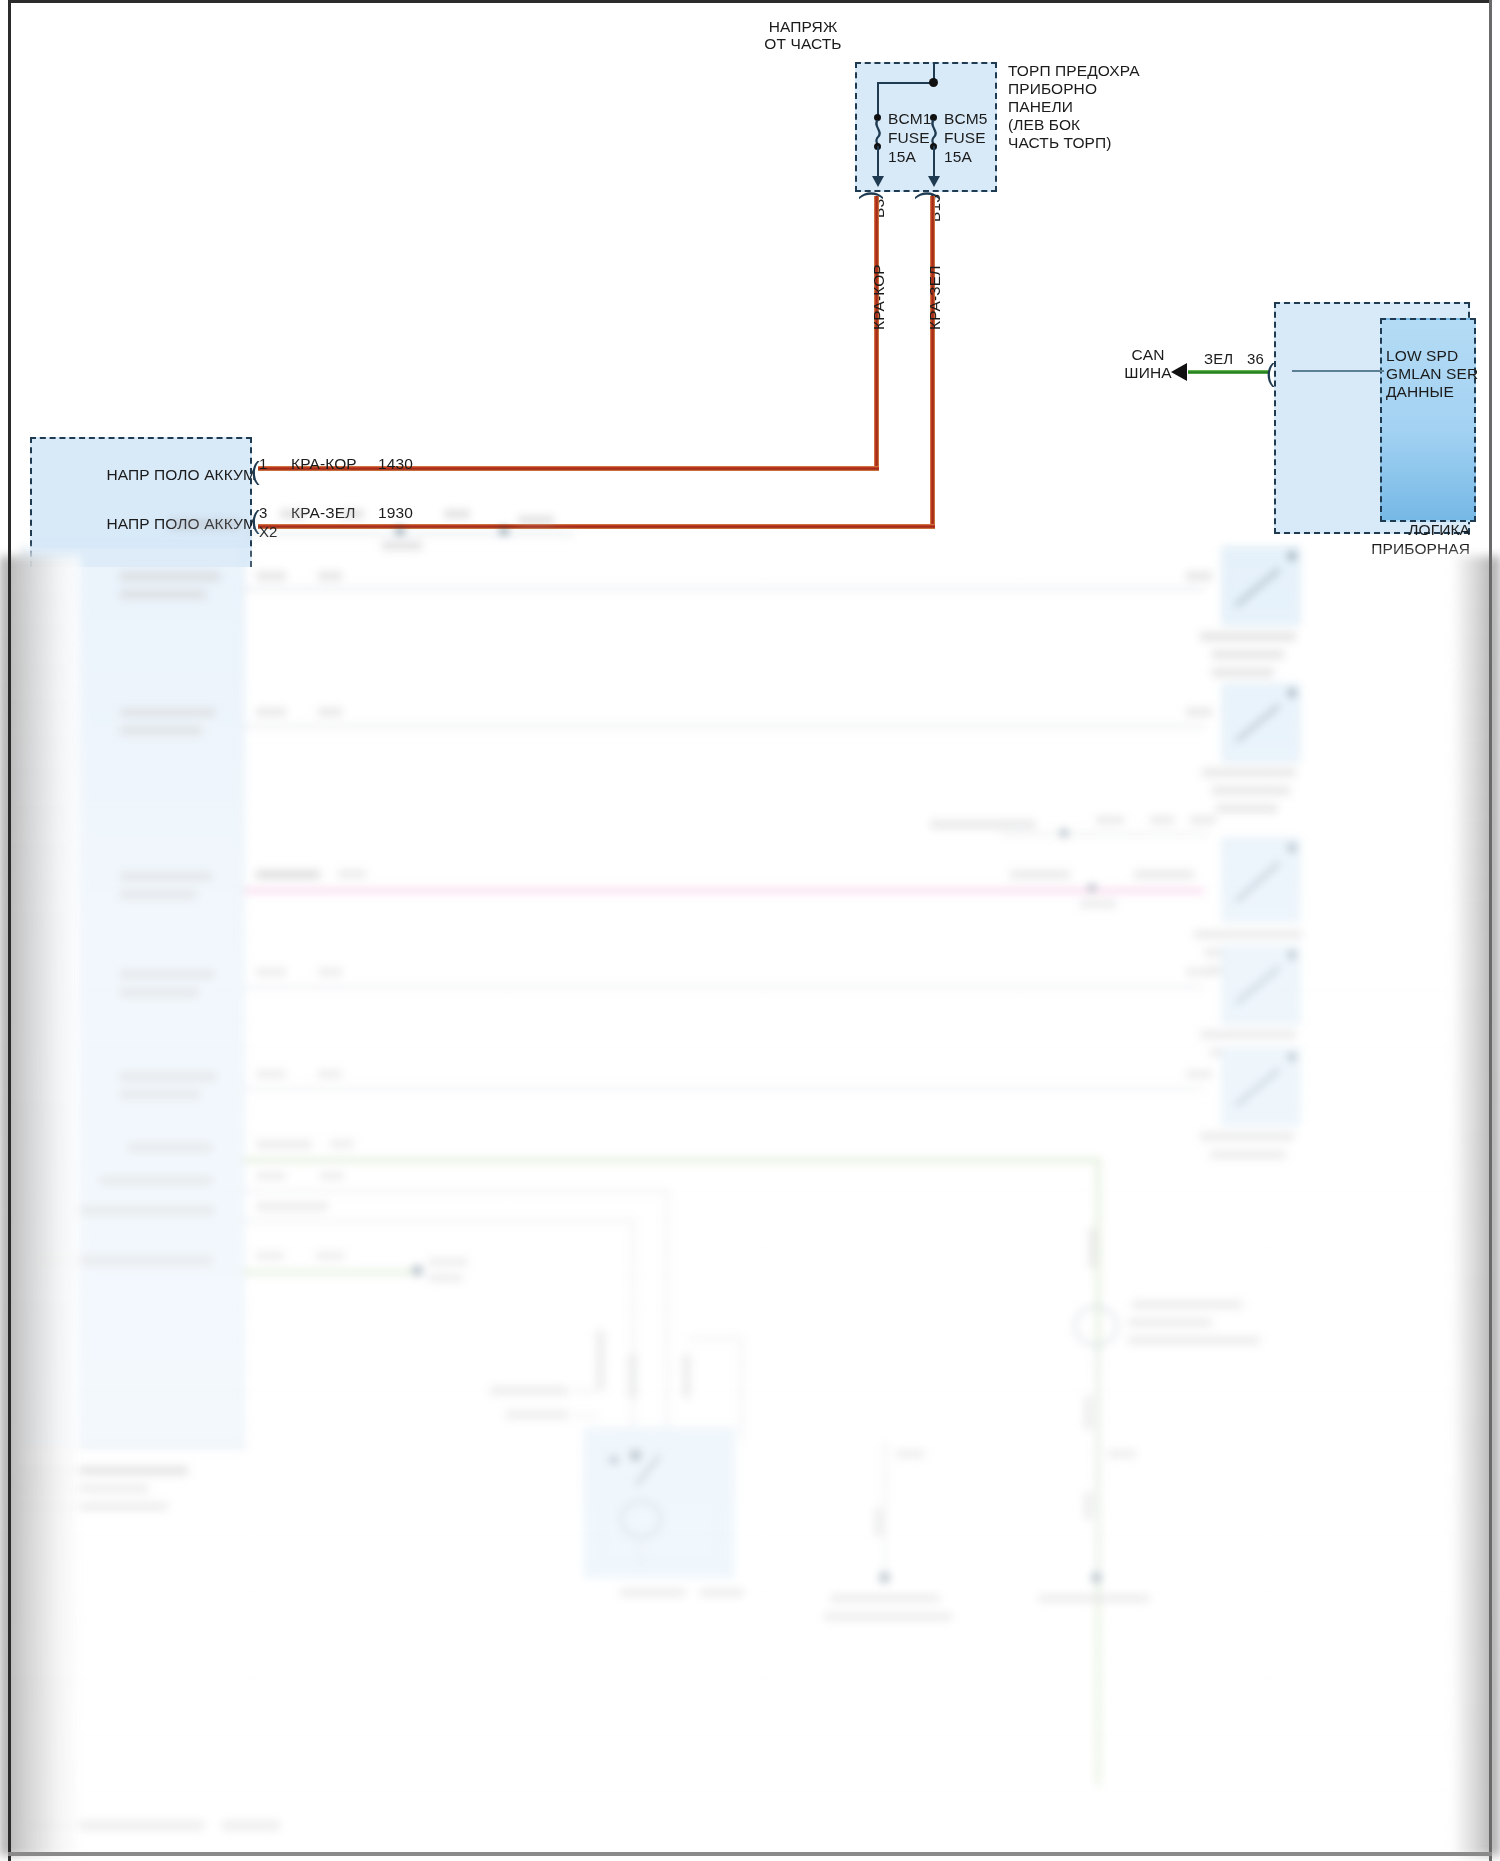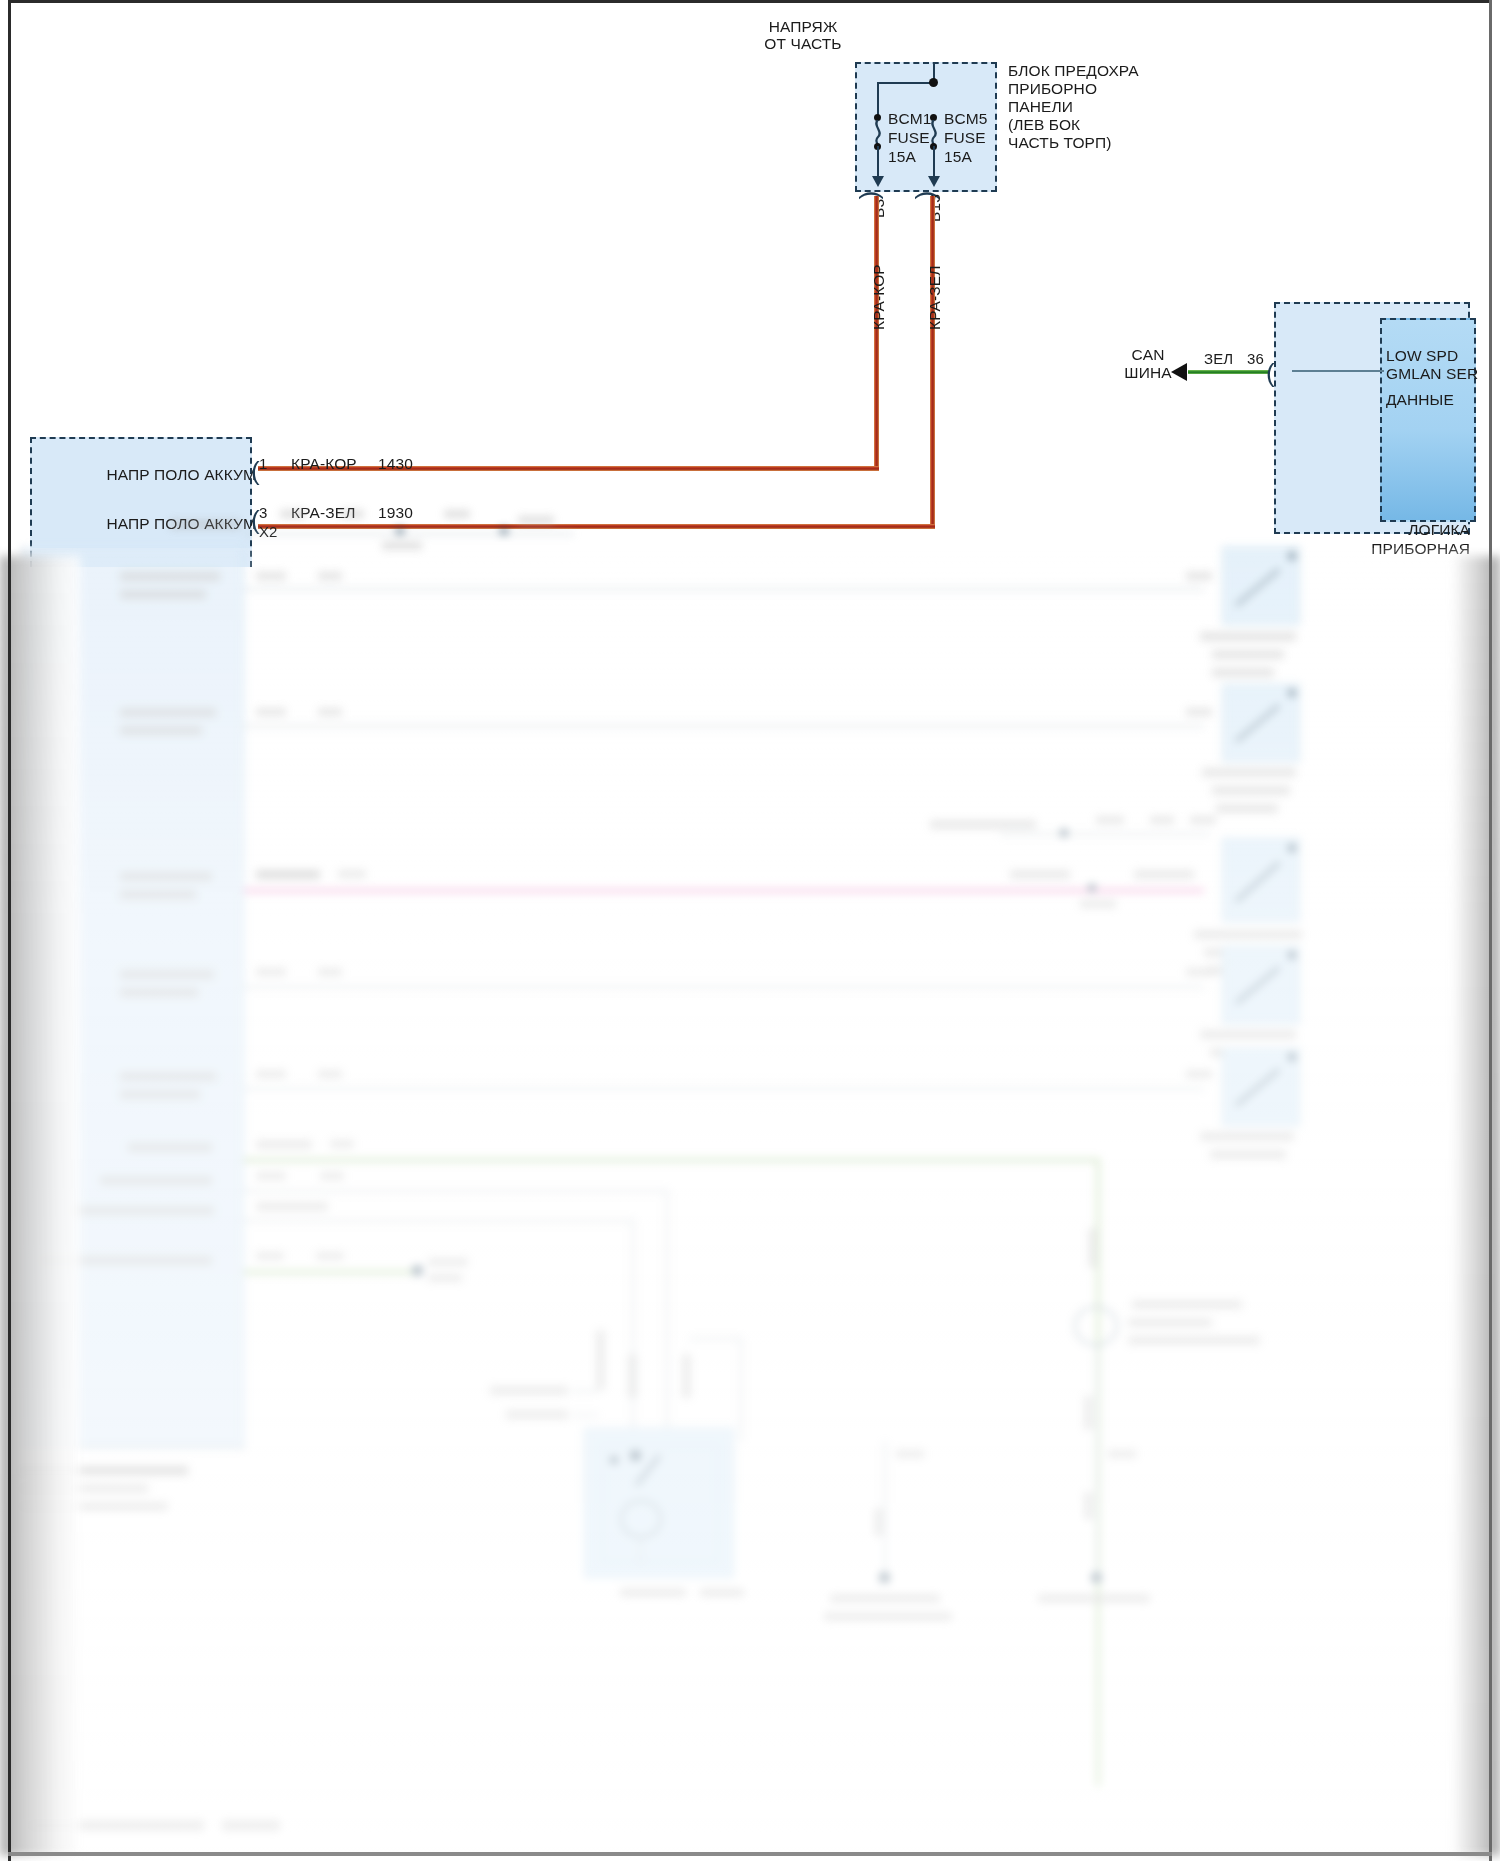--- a/index.html
+++ b/index.html
@@ -148,21 +148,21 @@
       <path d="M7 0 C 1 5, 13 12, 7 17 C 3 21, 7 23, 7 26" fill="none" stroke="#1f3b52" stroke-width="2.2"></path>
     </svg>
     <div class="dot sm" style="left:922px; top:143px;"></div>
     <div class="w-blk-v" style="left:925px; top:146px; height:32px;"></div>
     <div class="arr-dn" style="left:920px; top:176px;"></div>
 
     <div class="lbl" style="left:936px; top:110px;">BCM5</div>
     <div class="lbl" style="left:936px; top:129px;">FUSE</div>
     <div class="lbl" style="left:936px; top:148px;">15A</div>
 
-    <div class="lbl" style="left:1000px; top:62px;">БЛОК ПРЕДОХРА</div>
+    <div class="lbl" style="left:1000px; top:62px;">ТОРП ПРЕДОХРА</div>
     <div class="lbl" style="left:1000px; top:80px;">ПРИБОРНО</div>
     <div class="lbl" style="left:1000px; top:98px;">ПАНЕЛИ</div>
     <div class="lbl" style="left:1000px; top:116px;">(ЛЕВ БОК</div>
     <div class="lbl" style="left:1000px; top:134px;text-align:right;">ЧАСТЬ ТОРП)</div>
 
     <div class="hook" style="left:861px; top:182px; transform:rotate(90deg);">(</div>
     <div class="hook" style="left:917px; top:182px; transform:rotate(90deg);">(</div>
 
     <div class="vlbl" style="left:862px; top:218px;">B3</div>
     <div class="vlbl" style="left:918px; top:222px;">B13</div>
@@ -189,21 +189,21 @@
     <div class="arr-lf-sm" style="left:1268px; top:365px;"></div>
     <div class="lbl" style="left:1271px; top:358px; font-size:14px;">K</div>
 
     <div class="box-dashed" style="left:1266px; top:302px; width:196px; height:232px;"></div>
     <div class="box-dashed inner" style="left:1372px; top:318px; width:96px; height:204px;"></div>
 
     <div class="w-thin-h" style="left:1284px; top:370px; width:92px;"></div>
 
     <div class="lbl" style="left:1378px; top:347px; font-size:15.5px;">LOW SPD</div>
     <div class="lbl" style="left:1378px; top:365px; font-size:15.5px;">GMLAN SER</div>
-    <div class="lbl" style="left:1378px; top:383px; font-size:15.5px;margin-top:8px;">ДАННЫЕ</div>
+    <div class="lbl" style="left:1378px; top:383px; font-size:15.5px;">ДАННЫЕ</div>
 
     <div class="lbl r" style="left:1300px; top:521px; width:162px;">ЛОГИКА</div>
     <div class="lbl r" style="left:1300px; top:540px; width:162px;">ПРИБОРНАЯ</div>
 
     <div class="box-dashed" style="left:22px; top:437px; width:222px; height:130px; border-bottom:none;"></div>
 
     <div class="lbl r" style="left:80px; top:466px; width:168px;">НАПР ПОЛО АККУМ</div>
     <div class="lbl r" style="left:80px; top:515px; width:168px;">НАПР ПОЛО АККУМ</div>
 
     <div class="hook" style="left:243px; top:458px;">(</div>

